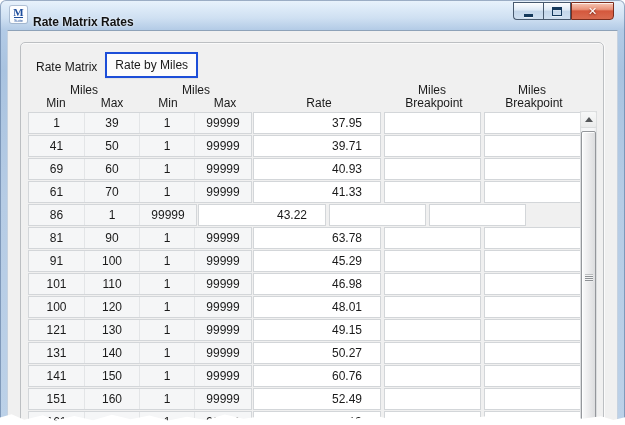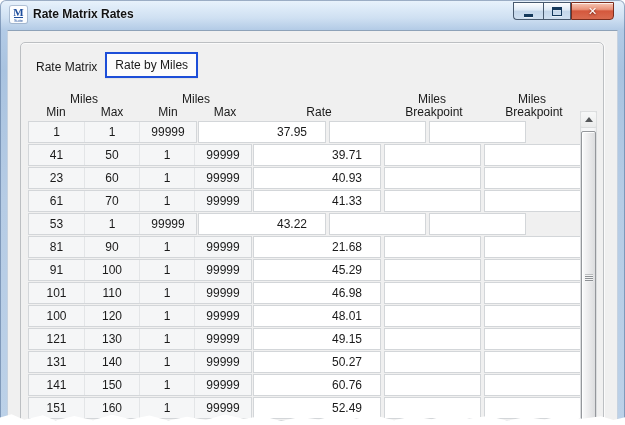--- a/index.html
+++ b/index.html
@@ -11,21 +11,21 @@
        border-radius:6px 6px 0 0;
        box-shadow:inset 0 0 0 1px rgba(80,110,150,.55), inset 0 1px 0 rgba(255,255,255,.6);}
 
   
   .titlebar{position:absolute;left:0;top:0;right:0;height:30px;}
   .app-icon{position:absolute;left:10px;top:6px;width:17px;height:17px;background:rgba(255,255,255,.92);
             border-radius:2px;box-shadow:0 0 0 1px rgba(130,150,175,.5);
             display:flex;flex-direction:column;align-items:center;justify-content:center;}
   .app-icon .m{color:#1f4e9c;font-family:"Liberation Serif","DejaVu Serif",serif;font-weight:bold;font-size:11px;line-height:10px;}
   .app-icon .suite{color:#1f4e9c;font-size:4px;line-height:4px;border-top:1px solid #1f4e9c;padding-top:1px;}
-  .title{position:absolute;left:33px;top:7px;font-size:12px;font-weight:600;color:#121212;
+  .title{position:absolute;left:33px;top:15px;font-size:12px;font-weight:600;color:#121212;
          text-shadow:0 0 3px rgba(255,255,255,.9);}
 
   .winbtns{position:absolute;top:2px;right:11px;display:flex;}
   .wbtn{height:18px;border:1px solid #47596e;display:flex;align-items:center;justify-content:center;
         box-shadow:inset 0 1px 0 rgba(255,255,255,.75);}
   .wbtn.min{width:30px;border-radius:0 0 0 4px;border-right:none;
         background:linear-gradient(180deg,#fdfeff 0%,#dde9f5 45%,#c3d6ea 50%,#cfdff0 100%);}
   .wbtn.max{width:28px;
         background:linear-gradient(180deg,#fdfeff 0%,#dde9f5 45%,#c3d6ea 50%,#cfdff0 100%);}
   .wbtn.close{width:43px;border-radius:0 0 4px 0;border-color:#7c2d1d;
@@ -40,21 +40,21 @@
           border-top:1px solid #8ea2b8;border-left:1px solid #c6d2e0;border-right:1px solid #c6d2e0;}
   .panel{position:absolute;left:12px;top:11px;right:13px;bottom:-8px;background:#f0f0f0;
          border:1px solid #bcbfc2;border-radius:5px;box-shadow:inset 0 1px 0 #fafafa, 1px 0 0 rgba(255,255,255,.7);}
 
   
   .tabs{display:flex;margin:9px 0 0 7px;align-items:flex-end;}
   .tab{padding:4px 8px;color:#1a1a1a;cursor:default;}
   .tab.selected{background:#fcfcfc;border:2px solid #1d4ed8;box-shadow:0 1px 1px rgba(0,0,0,.05);}
 
   
-  .ghead{margin:15px 0 2px 7px;}
+  .ghead{margin:6px 0 2px 7px;}
   .gh-line{display:flex;line-height:13px;}
   .gh-line span{display:block;text-align:center;}
   .h-g1{width:112px;} .h-g2{width:112px;} .h-sp{width:130px;} .h-bp{width:100px;}
   .h-min1,.h-max1,.h-min2{width:56px;} .h-max2{width:58px;} .h-rate{width:130px;}
 
   
   .gbody{margin-left:7px;}
   .row{display:flex;height:22px;margin-bottom:1px;}
   .mmgroup{display:flex;border:1px solid #d3d6d9;background:#f5f6f7;height:22px;}
   .mc{width:55px;text-align:center;line-height:20px;border-left:1px solid #e3e5e7;}
@@ -134,41 +134,42 @@
           <span class="h-rate">Rate</span>
           <span class="h-bp">Breakpoint</span>
           <span class="h-bp">Breakpoint</span>
         </div>
       </div>
 
       <div class="gbody" id="gridbody">
           <div class="row">
     <div class="mmgroup">
       <div class="mc">1</div>
+      <div class="mc">39</div>
       <div class="mc">1</div>
       <div class="mc w4">99999</div>
     </div>
     <div class="cell rate">37.95</div>
     <div class="cell bp"></div>
     <div class="cell bp"></div>
   </div>
           <div class="row">
     <div class="mmgroup">
       <div class="mc">41</div>
       <div class="mc">50</div>
       <div class="mc">1</div>
       <div class="mc w4">99999</div>
     </div>
     <div class="cell rate">39.71</div>
     <div class="cell bp"></div>
     <div class="cell bp"></div>
   </div>
           <div class="row">
     <div class="mmgroup">
-      <div class="mc">23</div>
+      <div class="mc">69</div>
       <div class="mc">60</div>
       <div class="mc">1</div>
       <div class="mc w4">99999</div>
     </div>
     <div class="cell rate">40.93</div>
     <div class="cell bp"></div>
     <div class="cell bp"></div>
   </div>
           <div class="row">
     <div class="mmgroup">
@@ -176,36 +177,36 @@
       <div class="mc">70</div>
       <div class="mc">1</div>
       <div class="mc w4">99999</div>
     </div>
     <div class="cell rate">41.33</div>
     <div class="cell bp"></div>
     <div class="cell bp"></div>
   </div>
           <div class="row">
     <div class="mmgroup">
-      <div class="mc">53</div>
+      <div class="mc">86</div>
       <div class="mc">1</div>
       <div class="mc w4">99999</div>
     </div>
     <div class="cell rate">43.22</div>
     <div class="cell bp"></div>
     <div class="cell bp"></div>
   </div>
           <div class="row">
     <div class="mmgroup">
       <div class="mc">81</div>
       <div class="mc">90</div>
       <div class="mc">1</div>
       <div class="mc w4">99999</div>
     </div>
-    <div class="cell rate">21.68</div>
+    <div class="cell rate">63.78</div>
     <div class="cell bp"></div>
     <div class="cell bp"></div>
   </div>
           <div class="row">
     <div class="mmgroup">
       <div class="mc">91</div>
       <div class="mc">100</div>
       <div class="mc">1</div>
       <div class="mc w4">99999</div>
     </div>

